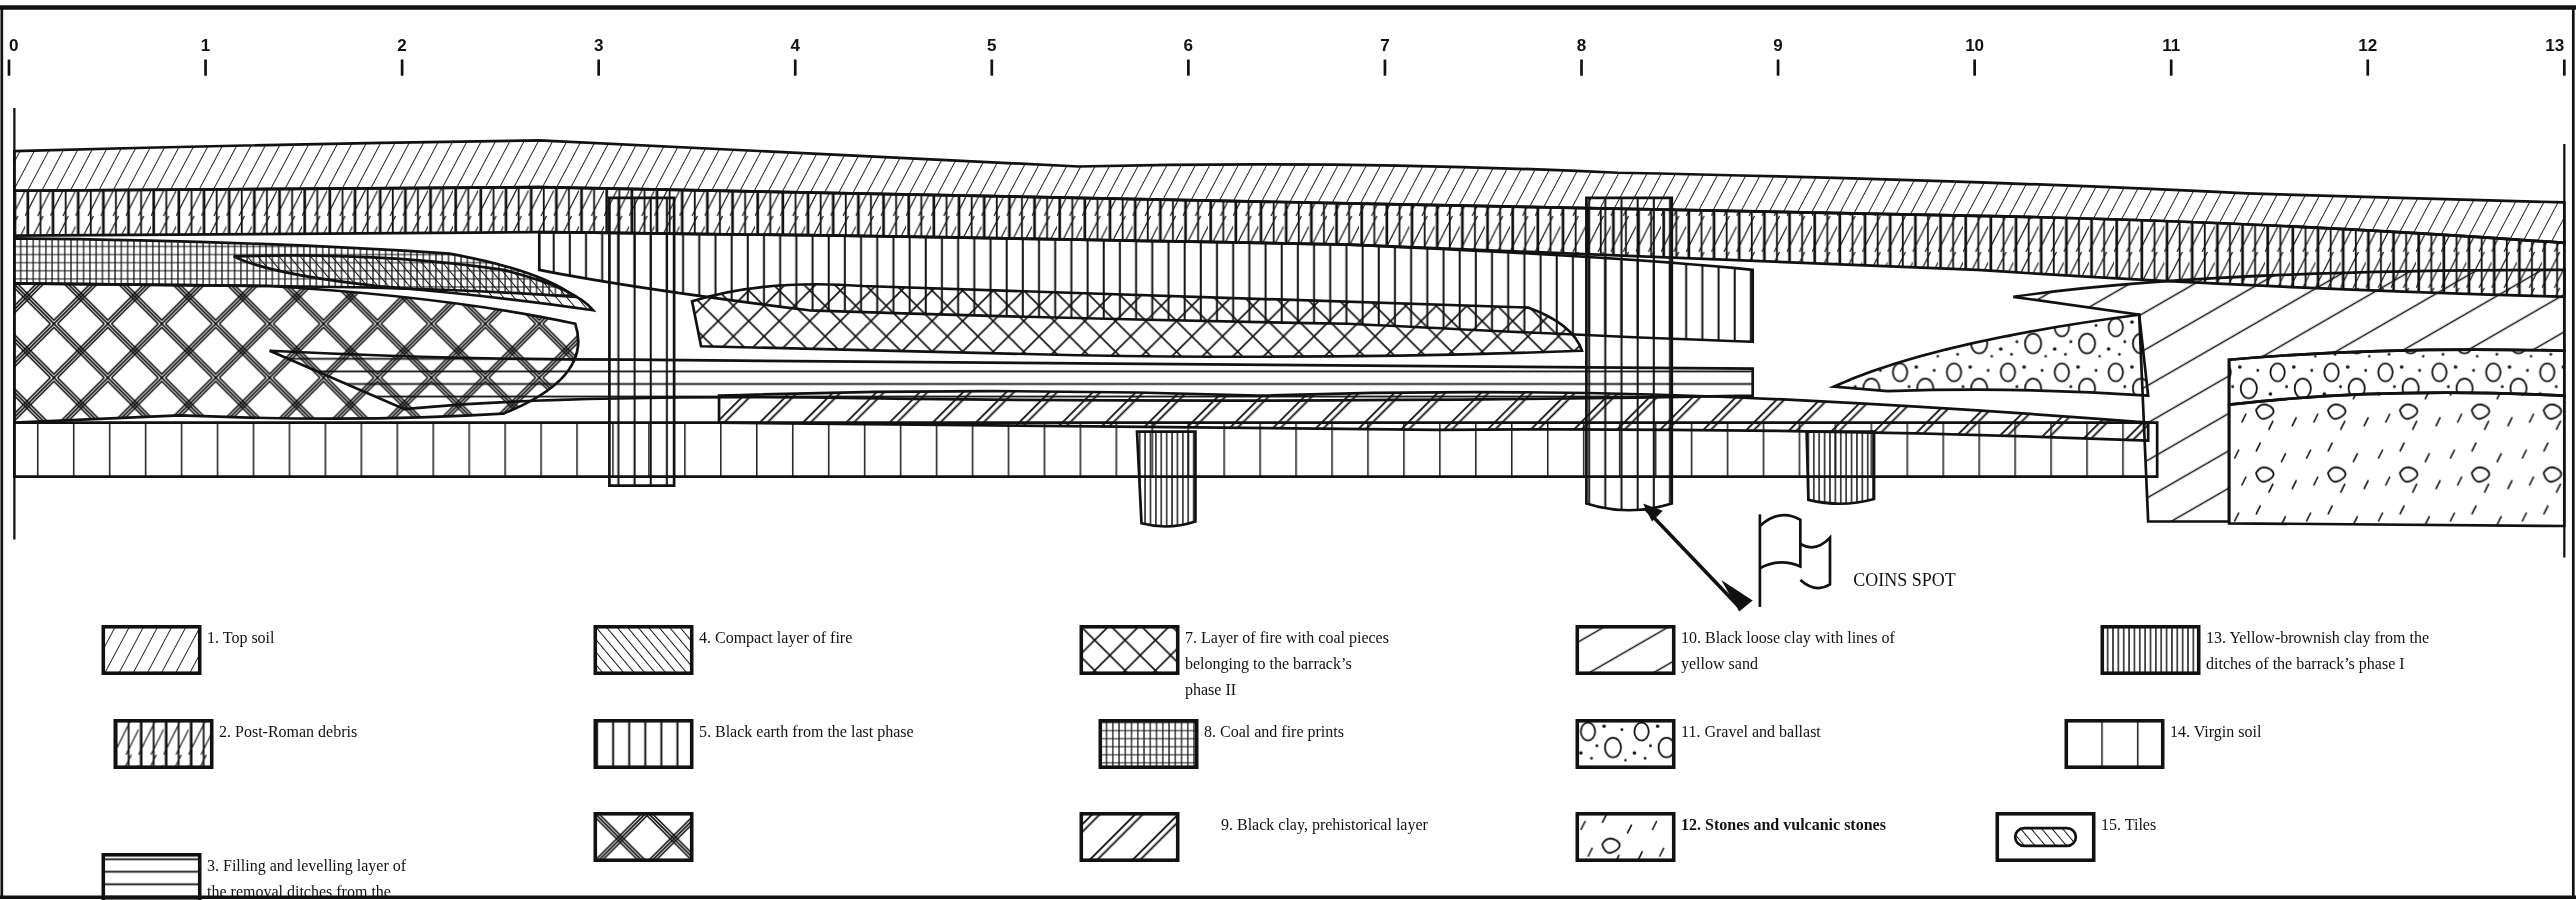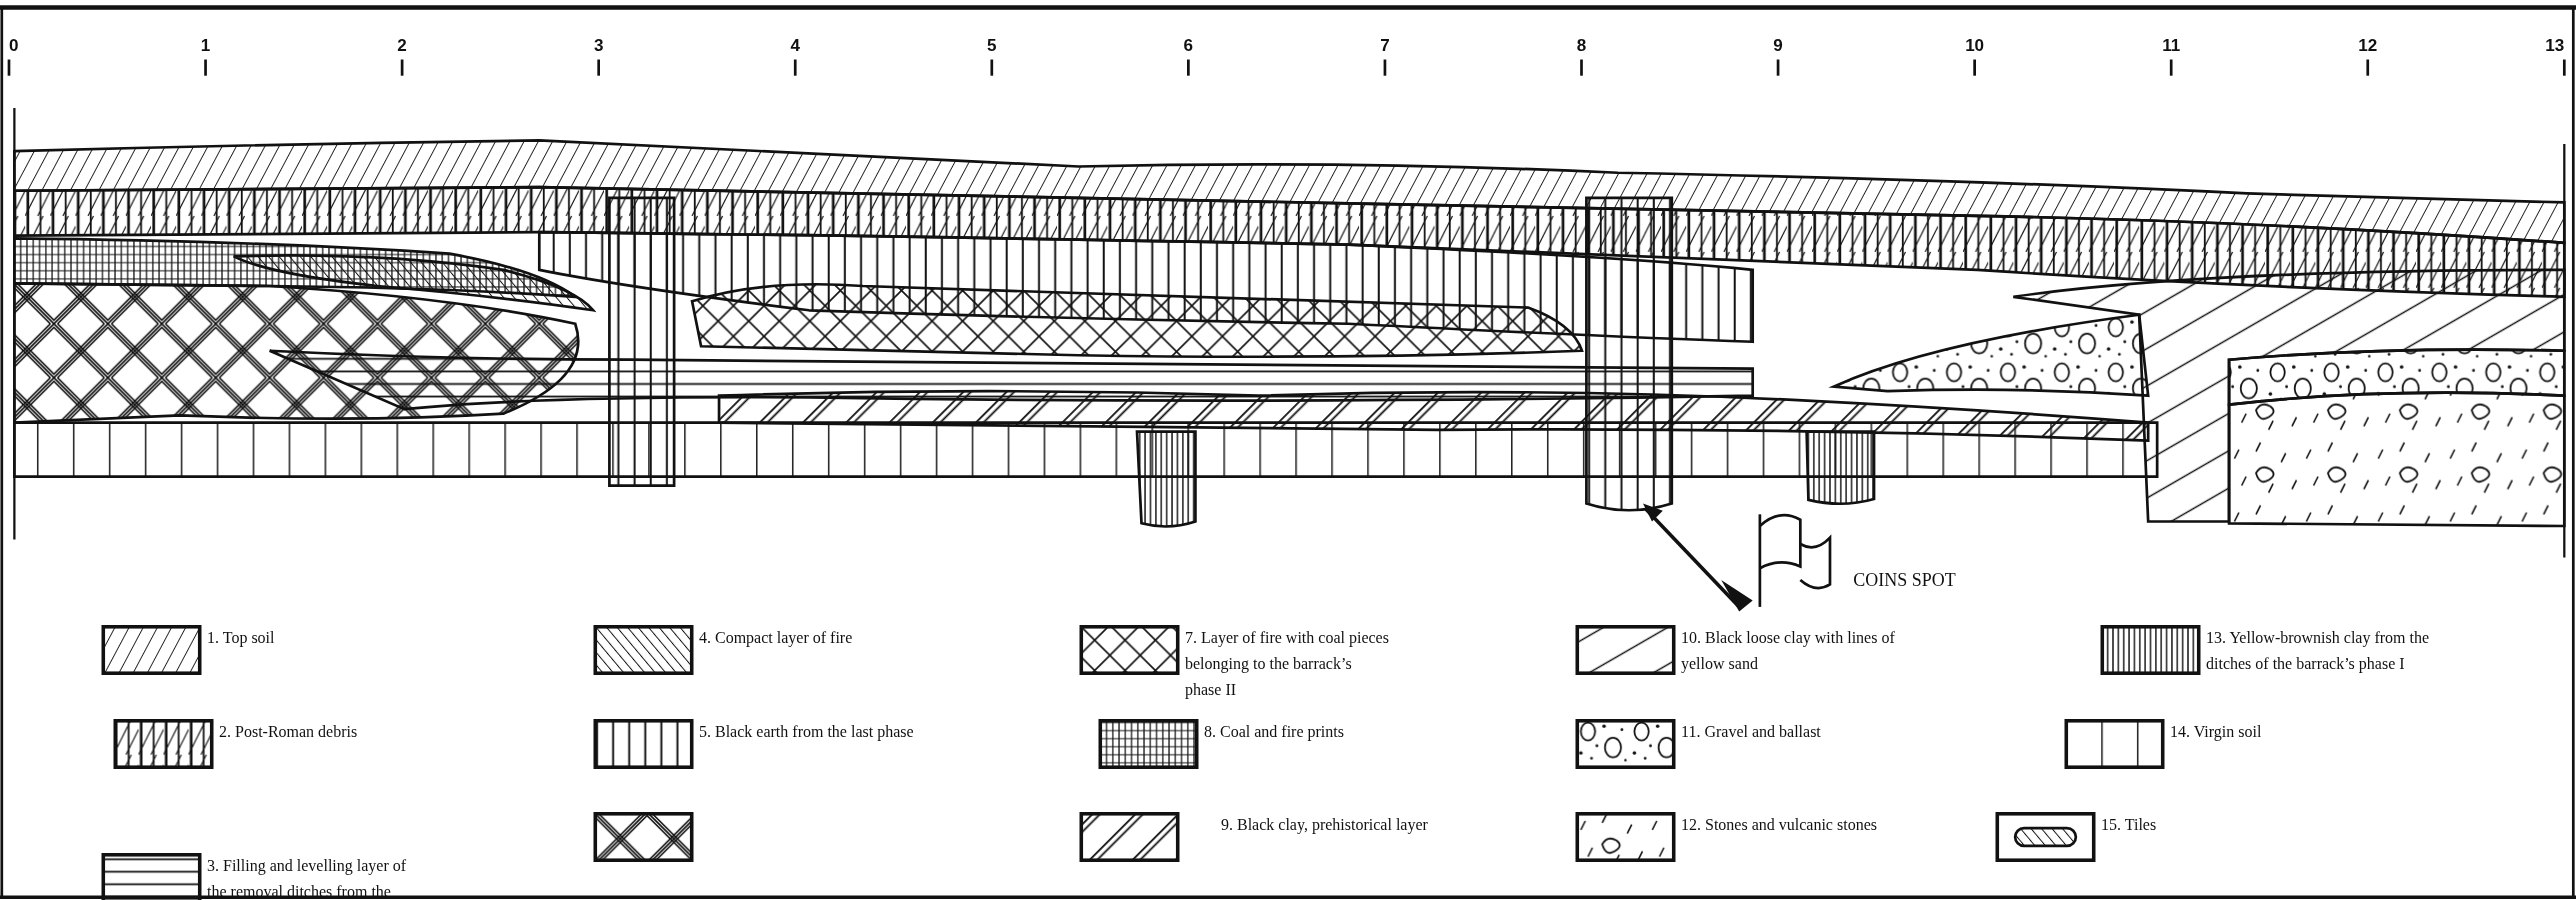--- a/index.html
+++ b/index.html
@@ -228,21 +228,21 @@
       </svg>
       <div class="legend-text"><span>10.</span> <span>Black loose clay with lines of
 yellow sand</span></div>
     </div>
     <div class="legend-item" style="left: 1575px; top: 719px;">
       <svg class="legend-swatch" viewBox="0 0 112 56">
         <rect x="2" y="2" width="108" height="52" fill="url(#p-gravel)" stroke="#111" stroke-width="4"></rect>
       </svg>
       <div class="legend-text"><span>11.</span> <span>Gravel and ballast</span></div>
     </div>
-    <div class="legend-item" style="left: 1575px; top: 812px;">
+    <div class="legend-item" style="left: 1575px; top: 812px; font-weight: bold;">
       <svg class="legend-swatch" viewBox="0 0 112 56">
         <rect x="2" y="2" width="108" height="52" fill="url(#p-stones)" stroke="#111" stroke-width="4"></rect>
       </svg>
       <div class="legend-text"><span>12.</span> <span>Stones and vulcanic stones</span></div>
     </div>
     <div class="legend-item" style="left: 2064px; top: 625px; padding-left: 36px;">
       <svg class="legend-swatch" viewBox="0 0 112 56">
         <rect x="2" y="2" width="108" height="52" fill="url(#p-vdense)" stroke="#111" stroke-width="4"></rect>
       </svg>
       <div class="legend-text"><span>13.</span> <span>Yellow-brownish clay from the

